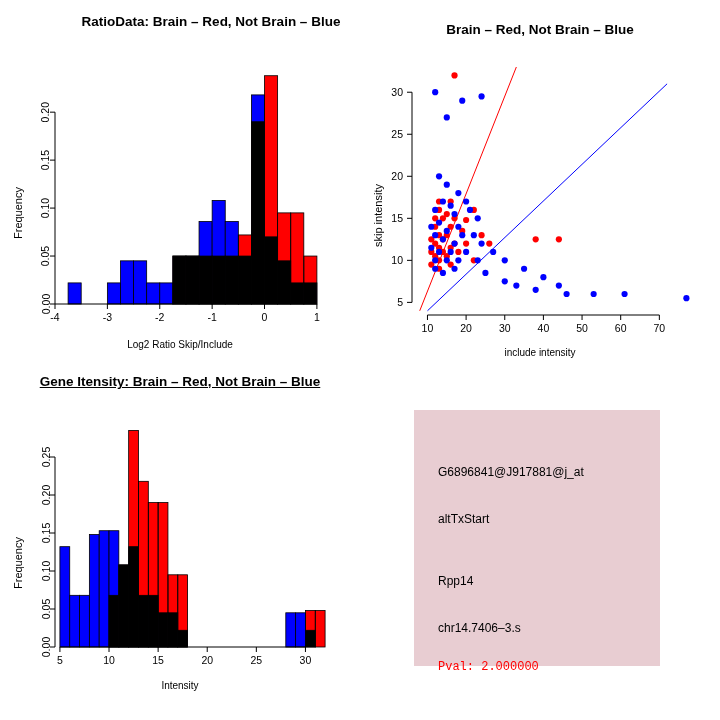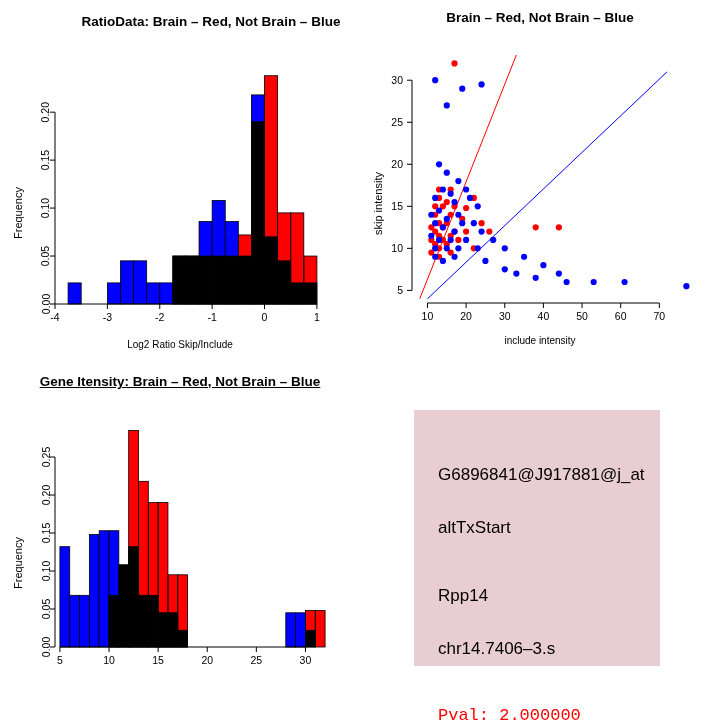--- a/index.html
+++ b/index.html
@@ -22,21 +22,21 @@
     transform-origin:left top;
     white-space:nowrap;
   }
   svg{display:block;overflow:visible;}
   text{font-family:"Liberation Sans", sans-serif;}
   .tick-text{font-size:10.5px;fill:#000;}
   .info-box{
     background:#e8cdd2;
   }
   .info-line{
-    font-size:17px;color:#000;
+    font-size:12px;color:#000;
   }
   .info-line.pval{color:#ff0000;font-family:Liberation Mono, monospace;}
 </style>
 </head>
 <body>
 
 <div class="page">
 
   <div class="panel" style="left:0px;top:14px;width:360px;height:360px;">
     <div class="title" style="width:360px;margin-left:31px;">RatioData: Brain – Red, Not Brain – Blue</div>
@@ -93,21 +93,21 @@
           <text x="46" y="227.0408163265306" text-anchor="middle" class="tick-text" transform="rotate(-90 46 227.0408163265306)" dy="3.5">0.05</text>
           <text x="46" y="179.0816326530612" text-anchor="middle" class="tick-text" transform="rotate(-90 46 179.0816326530612)" dy="3.5">0.10</text>
           <text x="46" y="131.12244897959184" text-anchor="middle" class="tick-text" transform="rotate(-90 46 131.12244897959184)" dy="3.5">0.15</text>
           <text x="46" y="83.16326530612244" text-anchor="middle" class="tick-text" transform="rotate(-90 46 83.16326530612244)" dy="3.5">0.20</text>
         </g>
     </svg>
     <div class="axis-label" style="position:absolute;left:0;top:325px;width:360px;">Log2 Ratio Skip/Include</div>
     <div class="ylab" style="position:absolute;left:12px;top:225px;">Frequency</div>
   </div>
 
-  <div class="panel" style="left:360px;top:10px;width:360px;height:360px;">
+  <div class="panel" style="left:360px;top:22px;width:360px;height:360px;">
     <div class="title" style="width:360px;">Brain – Red, Not Brain – Blue</div>
     <svg width="360" height="340" viewBox="0 0 360 340">
       <g id="scatter-plot">
           <line x1="59.729729729729726" y1="273.79661016949154" x2="156.35135135135135" y2="30" stroke="#ff0000" stroke-width="1"></line>
           <line x1="67.45945945945945" y1="273.79661016949154" x2="307.08108108108104" y2="46.81355932203391" stroke="#0000ff" stroke-width="1"></line>
           <circle cx="94.51351351351352" cy="38.40677966101694" r="3.1" fill="#ff0000"></circle>
           <circle cx="79.05405405405406" cy="164.50847457627117" r="3.1" fill="#ff0000"></circle>
           <circle cx="90.64864864864865" cy="164.50847457627117" r="3.1" fill="#ff0000"></circle>
           <circle cx="113.83783783783784" cy="172.91525423728814" r="3.1" fill="#ff0000"></circle>
           <circle cx="79.05405405405406" cy="172.91525423728814" r="3.1" fill="#ff0000"></circle>
@@ -275,26 +275,27 @@
           <line x1="55" y1="105.99999999999997" x2="50" y2="105.99999999999997" stroke="#000" stroke-width="1"></line>
           <line x1="55" y1="68" x2="50" y2="68" stroke="#000" stroke-width="1"></line>
           <text x="46" y="258" text-anchor="middle" class="tick-text" transform="rotate(-90 46 258)" dy="3.5">0.00</text>
           <text x="46" y="220" text-anchor="middle" class="tick-text" transform="rotate(-90 46 220)" dy="3.5">0.05</text>
           <text x="46" y="182" text-anchor="middle" class="tick-text" transform="rotate(-90 46 182)" dy="3.5">0.10</text>
           <text x="46" y="144" text-anchor="middle" class="tick-text" transform="rotate(-90 46 144)" dy="3.5">0.15</text>
           <text x="46" y="105.99999999999997" text-anchor="middle" class="tick-text" transform="rotate(-90 46 105.99999999999997)" dy="3.5">0.20</text>
           <text x="46" y="68" text-anchor="middle" class="tick-text" transform="rotate(-90 46 68)" dy="3.5">0.25</text>
         </g>
     </svg>
+    <div class="axis-label" style="position:absolute;left:0;top:306px;width:360px;">Intensity</div>
     <div class="ylab" style="position:absolute;left:12px;top:215px;">Frequency</div>
   </div>
 
   <div class="panel info-box" style="left: 414px; top: 410px; width: 246px; height: 256px; background: rgb(232, 205, 210);">
     <div id="info-lines" style="padding:55px 0 0 24px;">
         <div class="info-line" style="margin-bottom: 33px;">G6896841@J917881@j_at</div>
         <div class="info-line" style="margin-bottom: 48px;">altTxStart</div>
         <div class="info-line" style="margin-bottom: 33px;">Rpp14</div>
-        <div class="info-line" style="margin-bottom: 47px;">chr14.7406–3.s</div>
+        <div class="info-line" style="margin-bottom: 25px;">chr14.7406–3.s</div>
         <div class="info-line pval" style="margin-bottom: 33px;">Pval: 2.000000</div>
       </div>
   </div>
 
 </div>
 
 </body></html>

